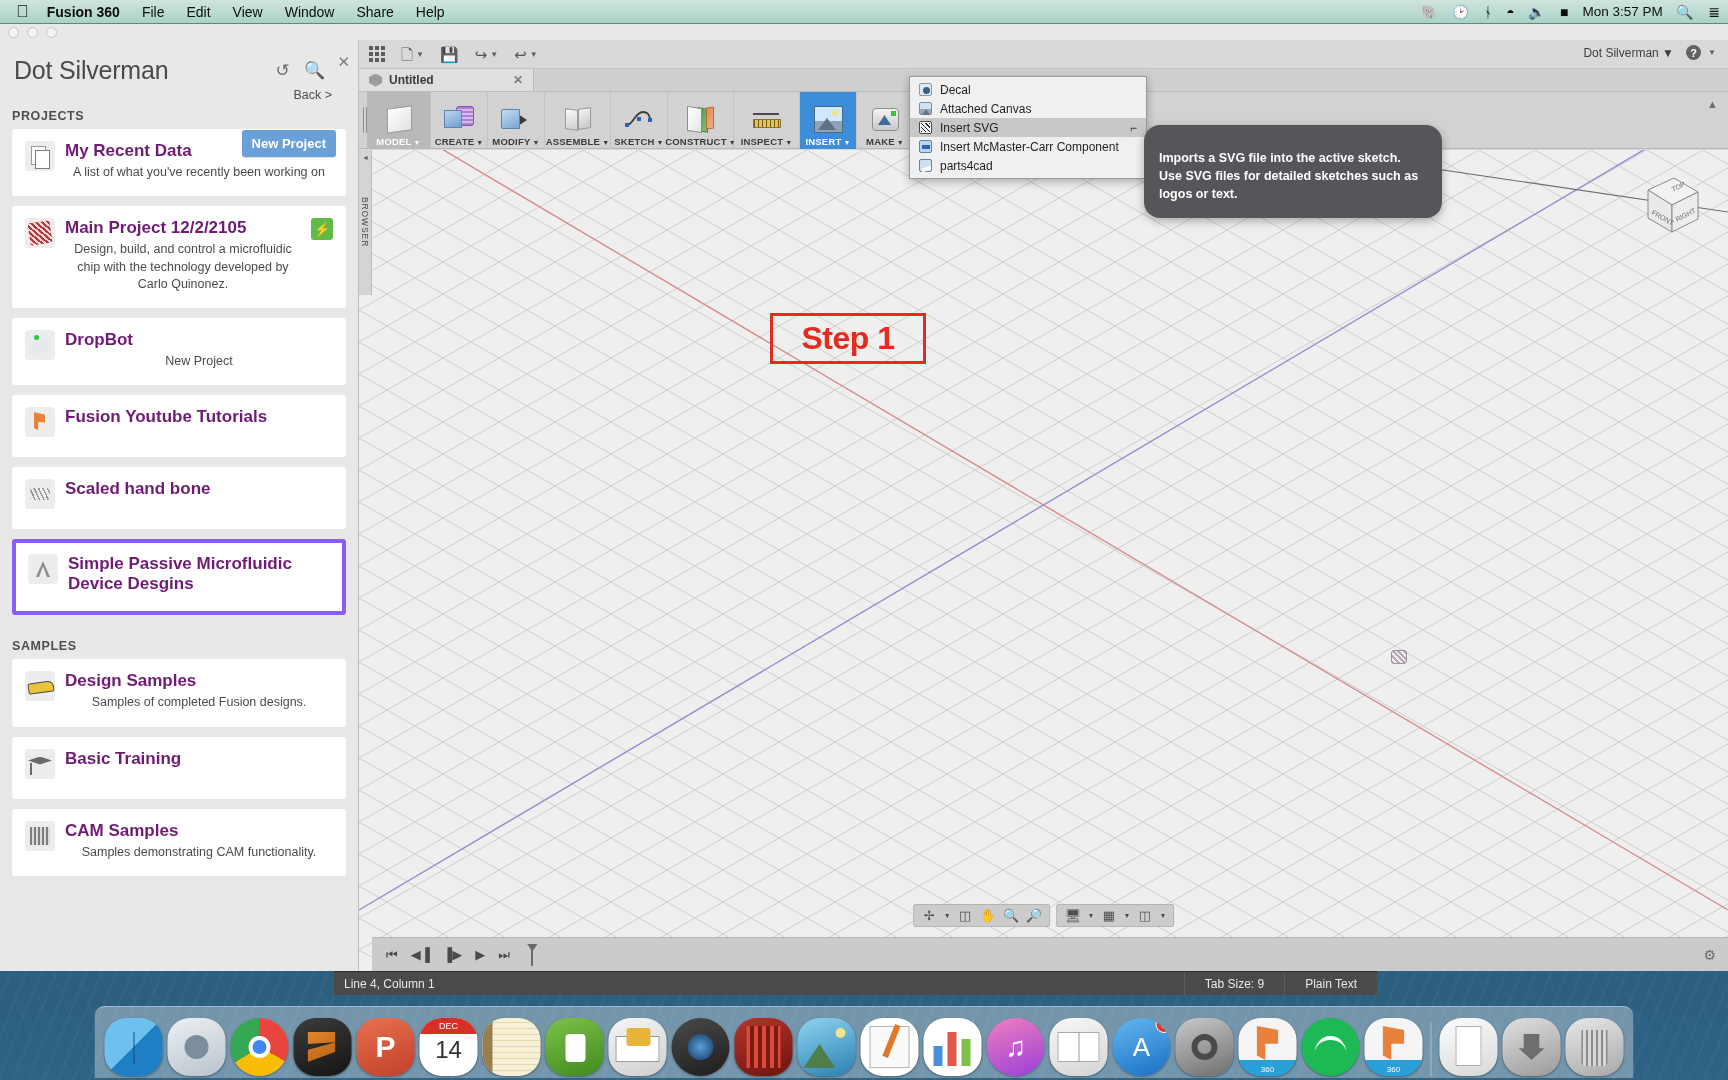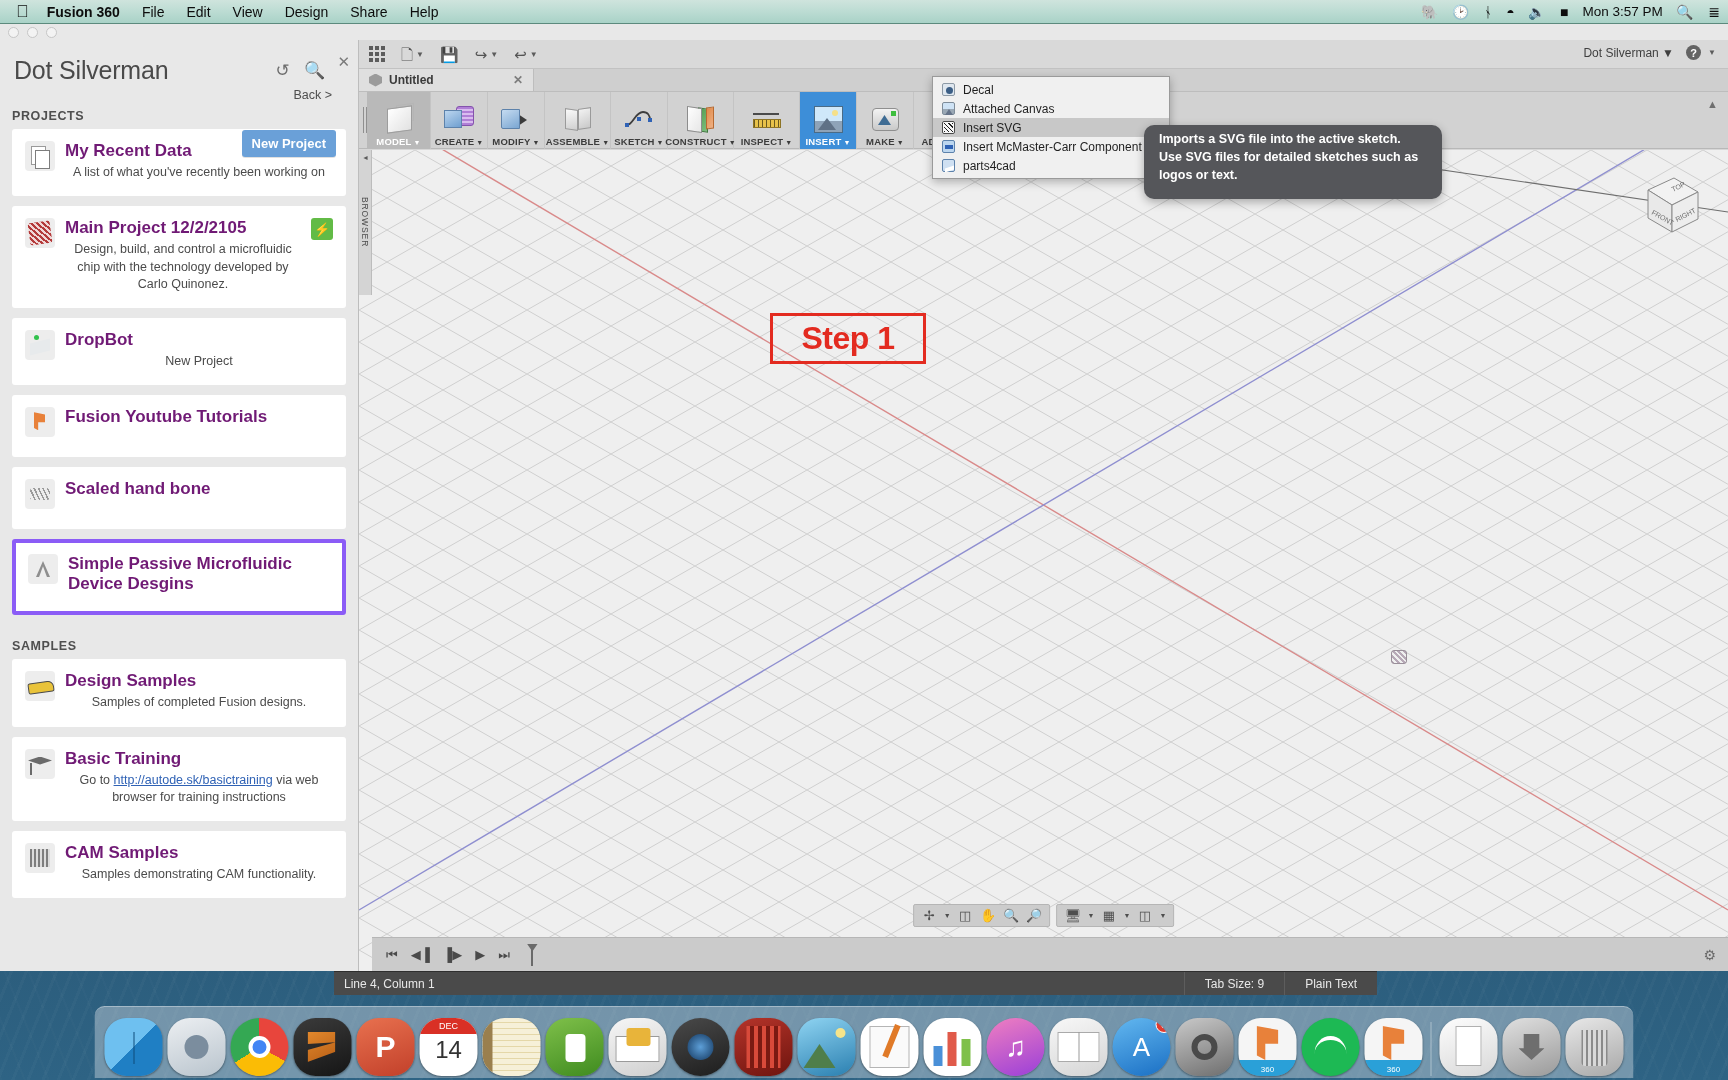--- a/index.html
+++ b/index.html
@@ -255,22 +255,22 @@
   .ico-svg::after{content:"";position:absolute;left:1px;top:1px;right:1px;bottom:1px;
      background:repeating-linear-gradient(45deg,#222 0 1px,transparent 1px 3px);}
   .ico-mcm{background:#bcd6ef;border:1px solid #5d82ab;}
   .ico-mcm::after{content:"";position:absolute;left:2px;top:4px;width:8px;height:4px;background:#2f62b5;}
   .ico-p4c{background:#cfe0f2;border:1px solid #5d82ab;}
   .ico-p4c::after{content:"";position:absolute;left:2px;top:7px;width:9px;height:4px;background:#fff;transform:skewY(-18deg);}
 
   
   .tooltip {
     position:absolute; left:1144px; top:195px; width:298px;
-    background:#55565a; color:#fff; border-radius:10px;
-    padding:6px 15px 15px 15px; font-size:12.5px; font-weight:bold; line-height:1.42;
+    background:#55565a; color:#fff; border-radius:16px;
+    padding:25px 15px 15px 15px; font-size:12.5px; font-weight:bold; line-height:1.42;
     box-shadow:0 3px 10px rgba(0,0,0,.3); z-index:61;
   }
 
   
   .canvas {
     position:absolute; left:0; top:110px; right:0; bottom:0;
     background:#efefef; overflow:hidden;
   }
   .grid-svg { position:absolute; inset:0; width:100%; height:100%; }
 
@@ -362,21 +362,21 @@
 <body>
 
 <div id="root">
 
   <div class="menubar">
     <span class="apple"></span>
     <span class="mi app">Fusion 360</span>
     <span class="mi">File</span>
     <span class="mi">Edit</span>
     <span class="mi">View</span>
-    <span class="mi">Design</span>
+    <span class="mi">Window</span>
     <span class="mi">Share</span>
     <span class="mi">Help</span>
     <span class="right">
       <span class="ic">🐘</span>
       <span class="ic">🕑</span>
       <span class="ic">ᛀ</span>
       <span class="ic">◓</span>
       <span class="ic">🔈</span>
       <span class="ic">■</span>
       <span class="clock">Mon 3:57 PM</span>
@@ -468,21 +468,20 @@
           <div class="body">
             <div class="t">Design Samples</div>
             <div class="d">Samples of completed Fusion designs.</div>
           </div>
         </div>
 
         <div class="card">
           <div class="thumb th-cap"></div>
           <div class="body">
             <div class="t">Basic Training</div>
-            <div class="d"><span>Go to </span><a href="#">http://autode.sk/basictraining</a><span> via web browser for training instructions</span></div>
           </div>
         </div>
 
         <div class="card">
           <div class="thumb th-cam"></div>
           <div class="body">
             <div class="t">CAM Samples</div>
             <div class="d">Samples demonstrating CAM functionality.</div>
           </div>
         </div>
@@ -670,21 +669,21 @@
           <span class="tb">⏮</span>
           <span class="tb">◀▐</span>
           <span class="tb">▐▶</span>
           <span class="tb">▶</span>
           <span class="tb">⏭</span>
           <span class="marker"></span>
           <span class="gear">⚙</span>
         </div>
       </div>
 
-      <div class="dropdown" style="left:573px; top:36px;">
+      <div class="dropdown" style="left:550px; top:36px;">
         <div class="dd-item">
           <span class="ico ico-decal"></span>
           <span>Decal</span>
         </div>
         <div class="dd-item">
           <span class="ico ico-canvas"></span>
           <span>Attached Canvas</span>
         </div>
         <div class="dd-item hl">
           <span class="ico ico-svg"></span>

